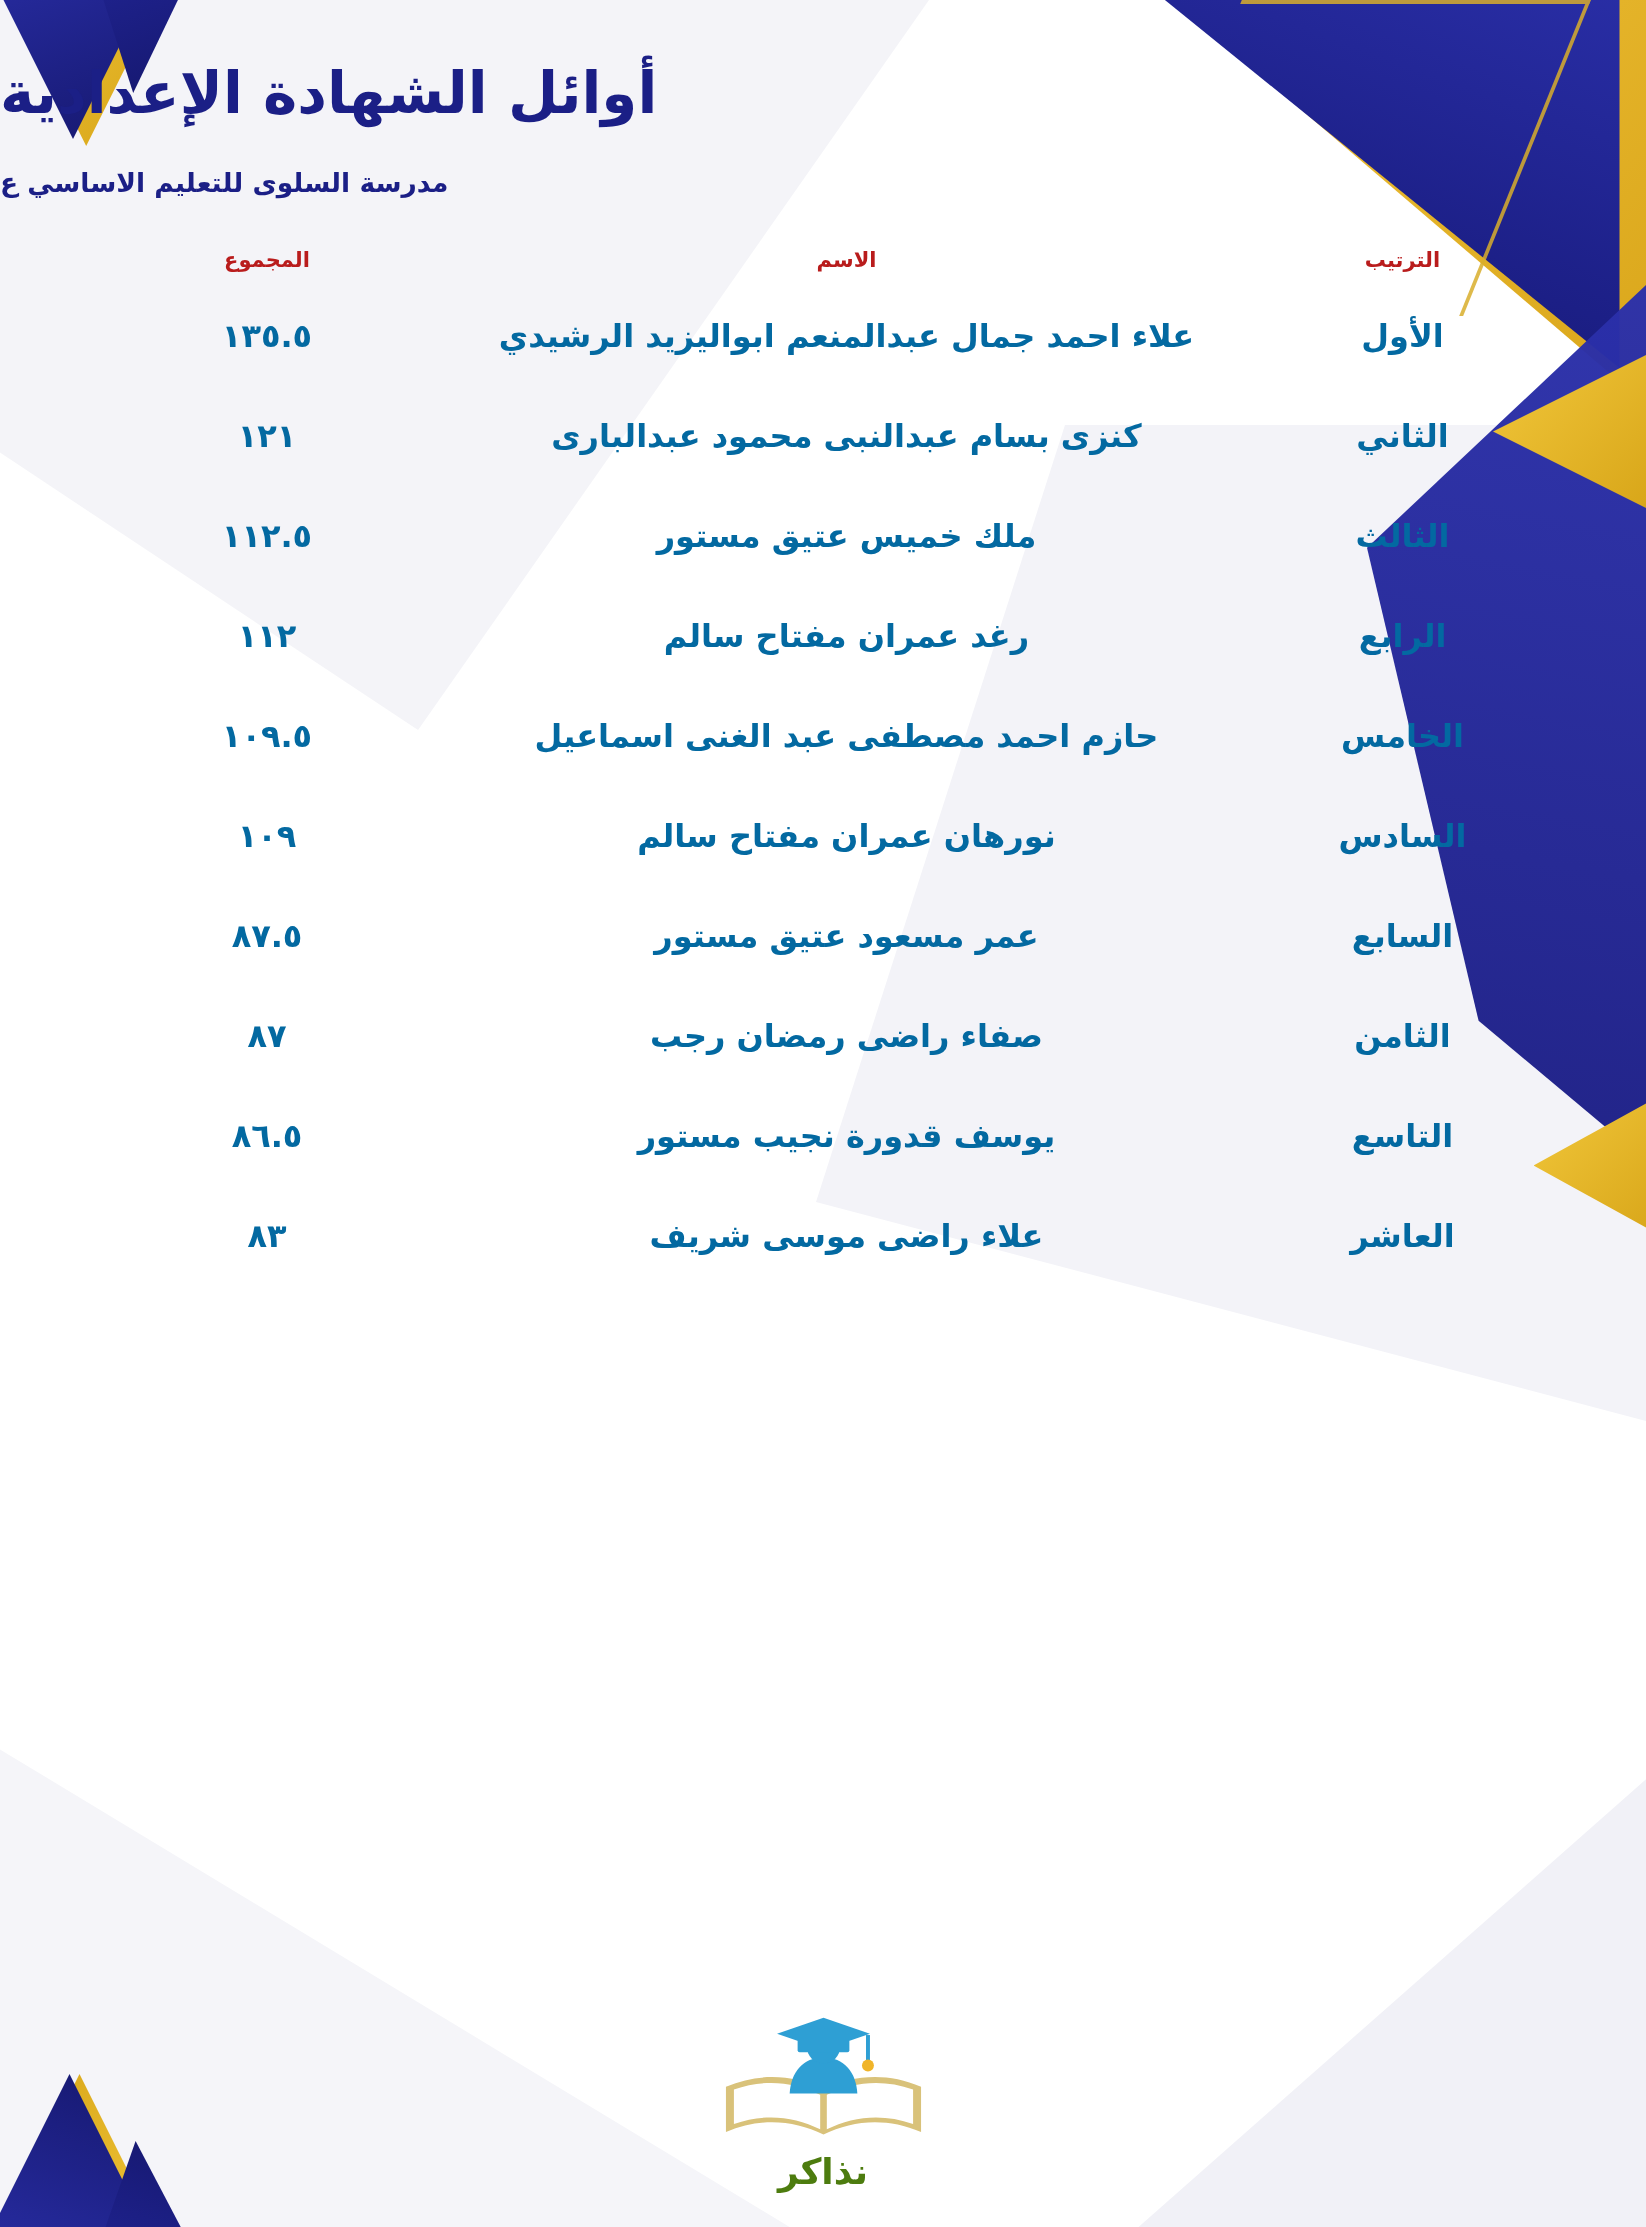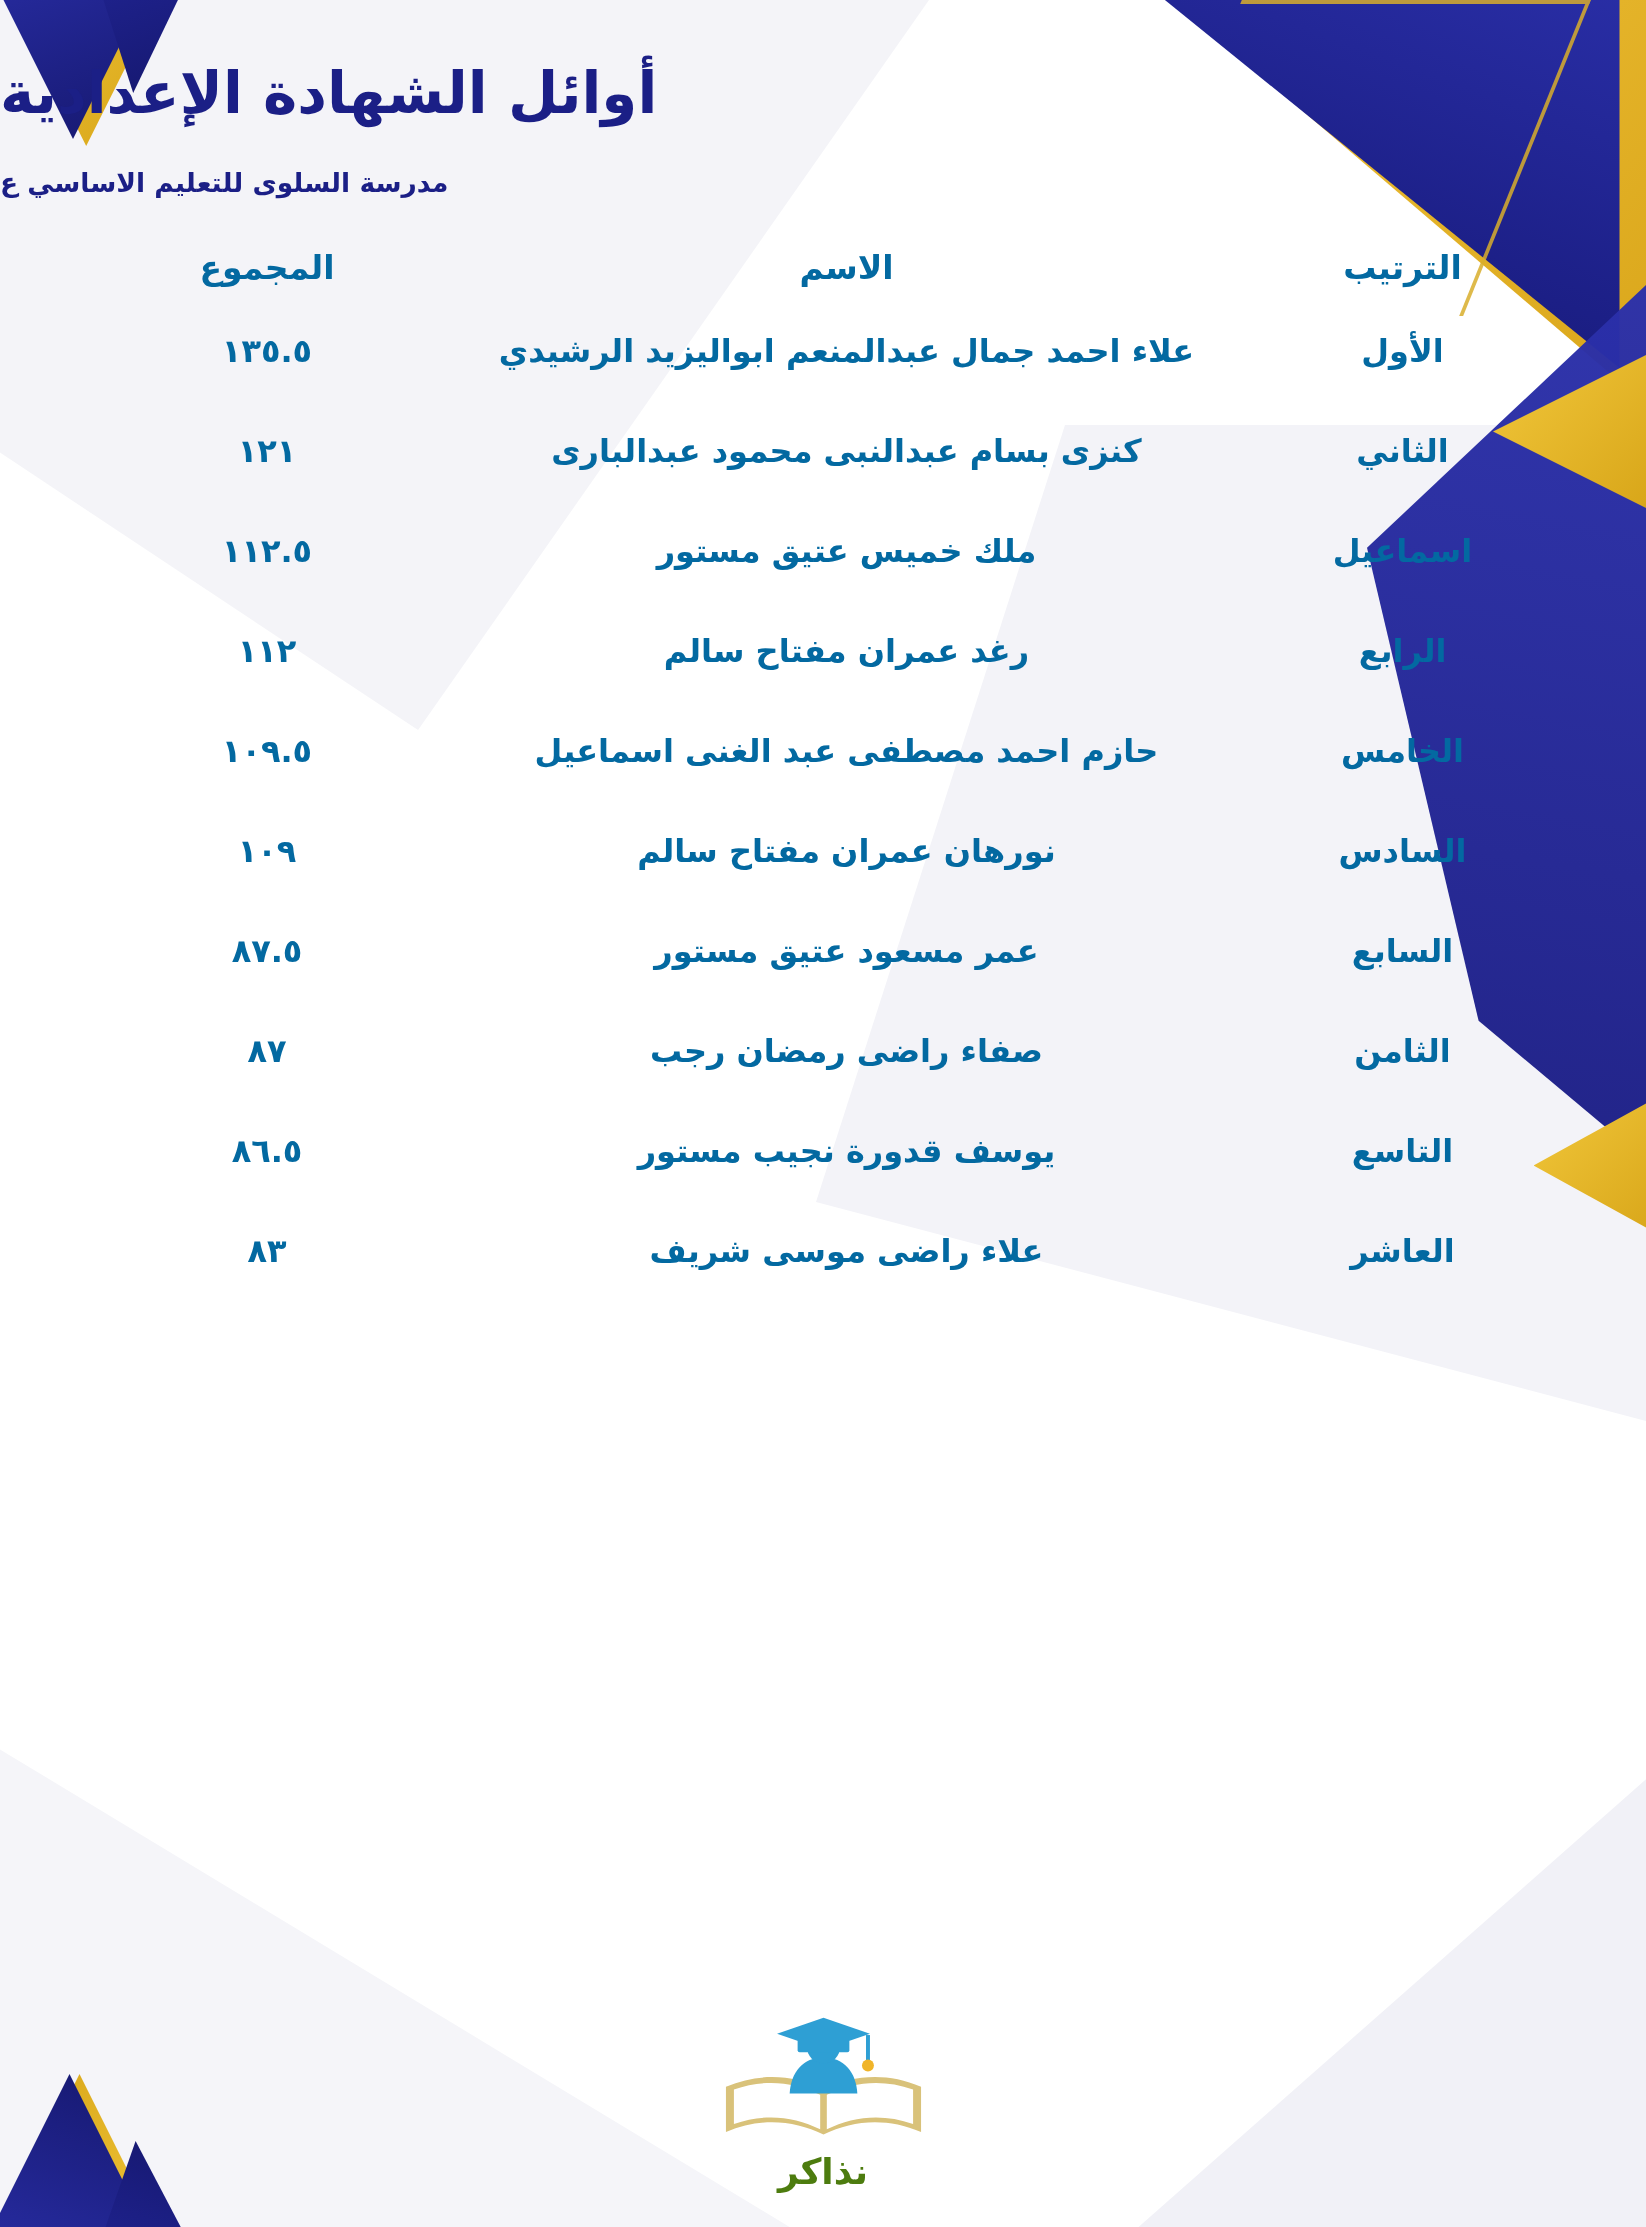--- a/index.html
+++ b/index.html
@@ -177,23 +177,23 @@
     margin-top: 22.6px;
   }
 
   table.ranking {
     width: 1354px;
     margin: 49px auto 0 auto;
     border-collapse: collapse;
     table-layout: fixed;
   }
   table.ranking th {
-    font-size: 33px;
-    font-weight: bold;
-    color: #0369a1;
+    font-size: 21px;
+    font-weight: bold;
+    color: #b91c1c;
     padding-bottom: 13.3px;
   }
   table.ranking td {
     font-size: 32px;
     font-weight: bold;
     color: #0369a1;
     padding: 31px 0;
     vertical-align: middle;
   }
   .col-rank  { width: 199px; text-align: center; }
@@ -274,21 +274,21 @@
           <td class="col-rank">الأول</td>
           <td class="col-name">علاء احمد جمال عبدالمنعم ابواليزيد الرشيدي</td>
           <td class="col-total">١٣٥.٥</td>
         </tr>
         <tr>
           <td class="col-rank">الثاني</td>
           <td class="col-name">كنزى بسام عبدالنبى محمود عبدالبارى</td>
           <td class="col-total">١٢١</td>
         </tr>
         <tr>
-          <td class="col-rank">اسماعيل</td>
+          <td class="col-rank">الثالث</td>
           <td class="col-name">ملك خميس عتيق مستور</td>
           <td class="col-total">١١٢.٥</td>
         </tr>
         <tr>
           <td class="col-rank">الرابع</td>
           <td class="col-name">رغد عمران مفتاح سالم</td>
           <td class="col-total">١١٢</td>
         </tr>
         <tr>
           <td class="col-rank">الخامس</td>

